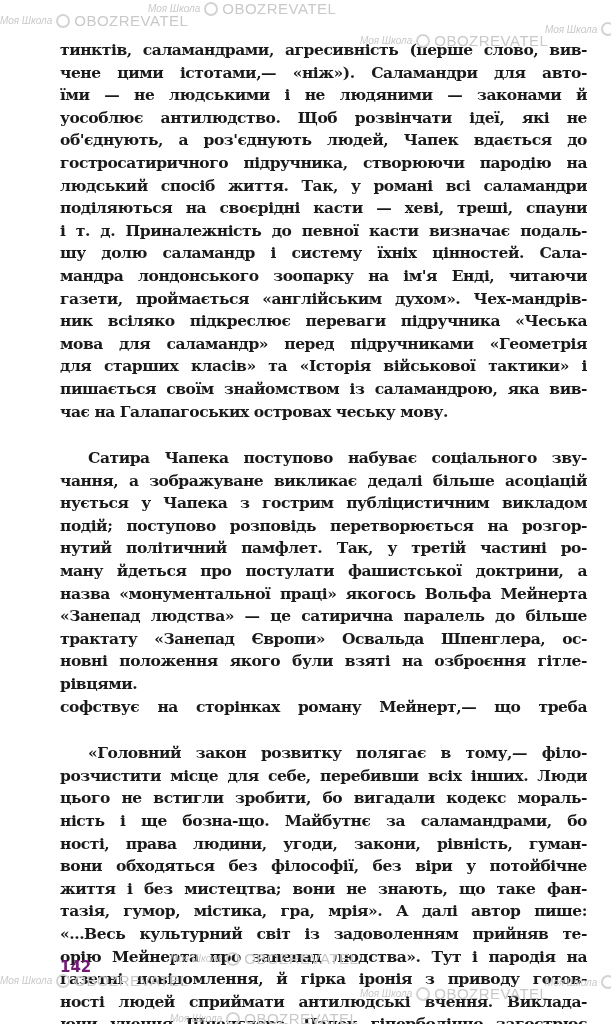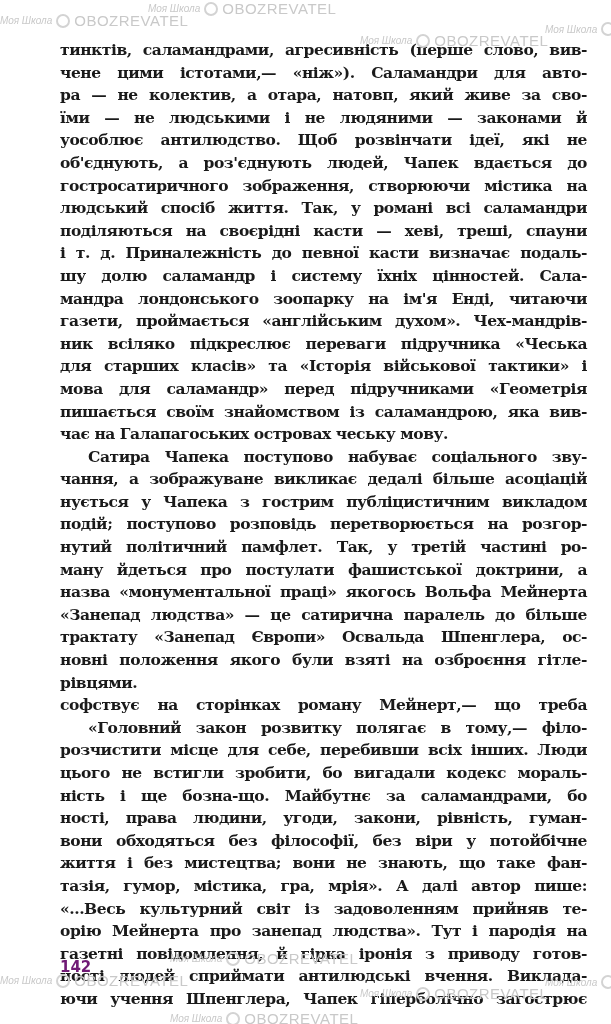--- a/index.html
+++ b/index.html
@@ -14,21 +14,21 @@
     font-size: 15.5px; line-height: 22.6px; color: #1a1a1a;
     font-weight: bold;
     text-align: justify;
   }
   .line {
     display: block; white-space: nowrap; text-align-last: justify;
     text-align: justify; height: 22.6px; overflow: visible;
     letter-spacing: -0.45px;
   }
   .line.last { text-align-last: left; }
-  .line.indent { padding-left: 28px; }
+  .line.indent { padding-left: 28px; margin-top: 24px; }
   .page-number {
     position: absolute; left: 60px; top: 958px;
     font-family: "DejaVu Sans", "Liberation Sans", sans-serif;
     font-weight: bold; font-size: 15px; color: #701a75;
   }
   .watermark {
     position: absolute; font-family: "Liberation Sans", sans-serif;
     font-size: 10px; color: #c9c9c9; font-style: italic; white-space: nowrap;
     pointer-events: none; display: flex; align-items: center; gap: 4px;
   }
@@ -38,34 +38,33 @@
   }
   .wm-brand { font-style: normal; letter-spacing: 0.5px; font-size: 15px; }
 </style>
 </head>
 <body>
 
 <div class="page">
   <div class="text-block" id="text-block">
       <span class="line">тинктів, саламандрами, агресивність (перше слово, вив-</span>
       <span class="line">чене цими істотами,— «ніж»). Саламандри для авто-</span>
-      <span class="line">ра — не колектив, а отара, натовп, який живе за сво-</span>
       <span class="line">їми — не людськими і не людяними — законами й</span>
       <span class="line">уособлює антилюдство. Щоб розвінчати ідеї, які не</span>
       <span class="line">об'єднують, а роз'єднують людей, Чапек вдається до</span>
-      <span class="line">гостросатиричного зображення, створюючи містика на</span>
+      <span class="line">гостросатиричного підручника, створюючи пародію на</span>
       <span class="line">людський спосіб життя. Так, у романі всі саламандри</span>
       <span class="line">поділяються на своєрідні касти — хеві, треші, спауни</span>
       <span class="line">і т. д. Приналежність до певної касти визначає подаль-</span>
       <span class="line">шу долю саламандр і систему їхніх цінностей. Сала-</span>
       <span class="line">мандра лондонського зоопарку на ім'я Енді, читаючи</span>
       <span class="line">газети, проймається «англійським духом». Чех-мандрів-</span>
       <span class="line">ник всіляко підкреслює переваги підручника «Чеська</span>
+      <span class="line">мова для саламандр» перед підручниками «Геометрія</span>
       <span class="line">для старших класів» та «Історія військової тактики» і</span>
-      <span class="line">мова для саламандр» перед підручниками «Геометрія</span>
       <span class="line">пишається своїм знайомством із саламандрою, яка вив-</span>
       <span class="line last">чає на Галапагоських островах чеську мову.</span>
       <span class="line indent">Сатира Чапека поступово набуває соціального зву-</span>
       <span class="line">чання, а зображуване викликає дедалі більше асоціацій</span>
       <span class="line">нується у Чапека з гострим публіцистичним викладом</span>
       <span class="line">подій; поступово розповідь перетворюється на розгор-</span>
       <span class="line">нутий політичний памфлет. Так, у третій частині ро-</span>
       <span class="line">ману йдеться про постулати фашистської доктрини, а</span>
       <span class="line">назва «монументальної праці» якогось Вольфа Мейнерта</span>
       <span class="line">«Занепад людства» — це сатирична паралель до більше</span>

